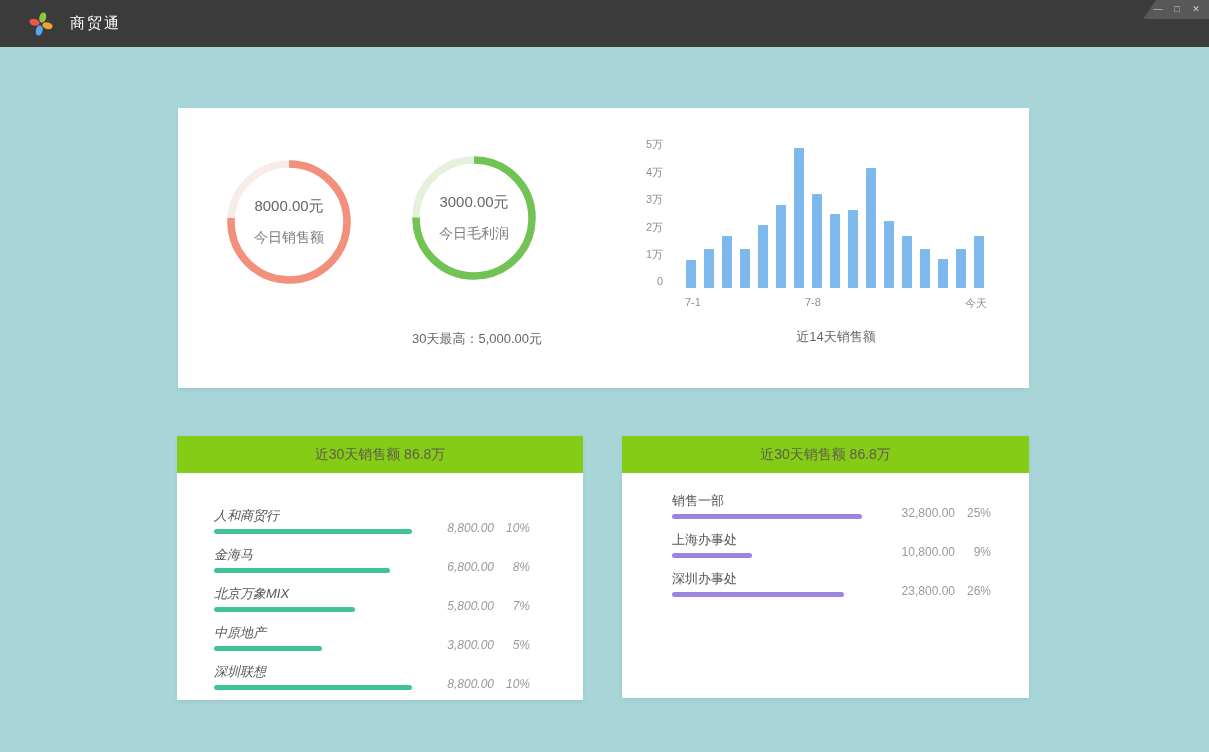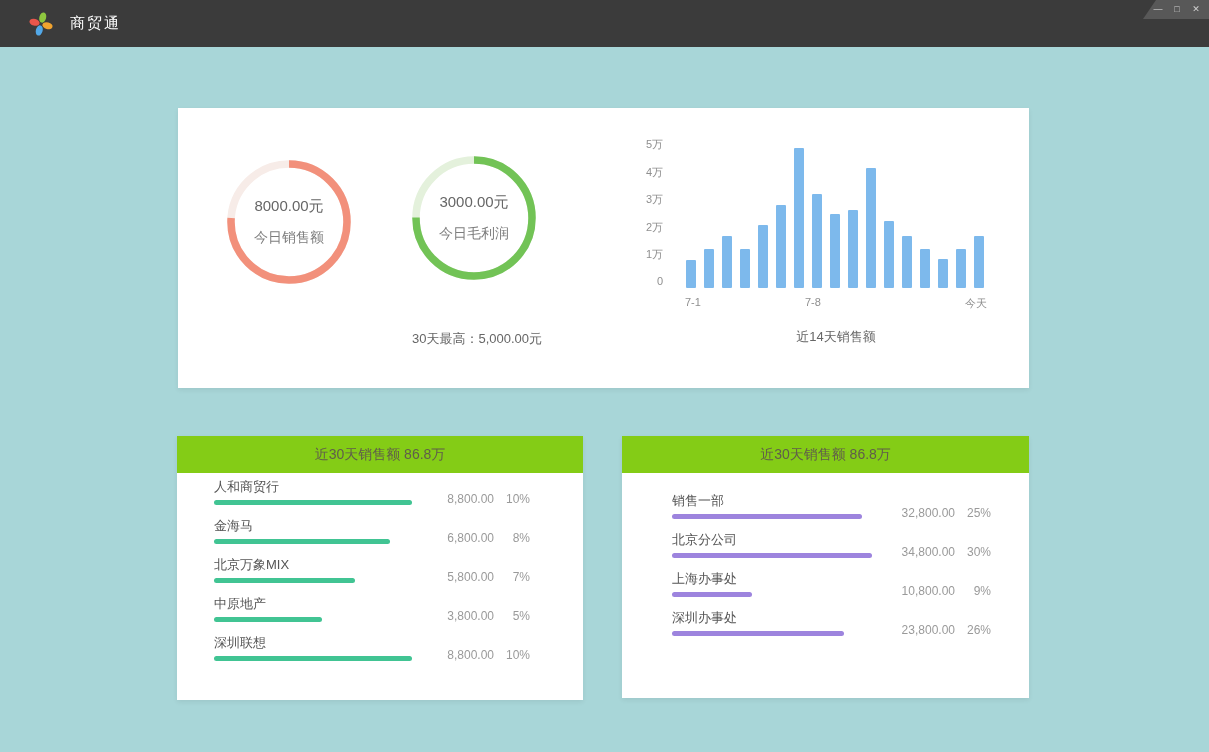--- a/index.html
+++ b/index.html
@@ -74,21 +74,21 @@
     position:absolute; left:508px; top:220px; width:300px;
     text-align:center; font-size:13px; color:#666;
   }
 
   
   .panel-header {
     height:37px; background:#84cc16; display:flex;
     align-items:center; justify-content:center;
     font-size:14px; color:#605d4b;
   }
-  .panel-list-left  { padding:5px 53px 0 37px; }
+  .panel-list-left  { padding:34px 53px 0 37px;font-style:italic; }
   .panel-list-right { padding:19px 38px 0 50px; }
   .rank-row { position:relative; height:39px; }
   .row-label { font-size:13px; color:#555; line-height:17px; display:block; }
   .row-bar { height:5px; border-radius:3px; margin-top:5px; }
   .row-value { position:absolute; right:0; top:14px; font-size:12px; color:#9a9a9a; white-space:nowrap; }
   .row-amount { display:inline-block; width:72px; text-align:right; }
   .row-percent { display:inline-block; width:36px; text-align:right; }
 </style>
 </head>
 <body>
@@ -201,25 +201,20 @@
 
 <section class="card panel-right">
   <div class="panel-header">近30天销售额 86.8万</div>
   <div class="panel-list-right">
       <div class="rank-row">
     <span class="row-label">销售一部</span>
     <div class="row-bar" style="width: 190px; background: rgb(157, 132, 222);"></div>
     <span class="row-value"><span class="row-amount">32,800.00</span><span class="row-percent">25%</span></span>
   </div>
       <div class="rank-row">
-    <span class="row-label">北京分公司</span>
-    <div class="row-bar" style="width: 200px; background: rgb(157, 132, 222);"></div>
-    <span class="row-value"><span class="row-amount">34,800.00</span><span class="row-percent">30%</span></span>
-  </div>
-      <div class="rank-row">
     <span class="row-label">上海办事处</span>
     <div class="row-bar" style="width: 80px; background: rgb(157, 132, 222);"></div>
     <span class="row-value"><span class="row-amount">10,800.00</span><span class="row-percent">9%</span></span>
   </div>
       <div class="rank-row">
     <span class="row-label">深圳办事处</span>
     <div class="row-bar" style="width: 172px; background: rgb(157, 132, 222);"></div>
     <span class="row-value"><span class="row-amount">23,800.00</span><span class="row-percent">26%</span></span>
   </div>
     </div>

